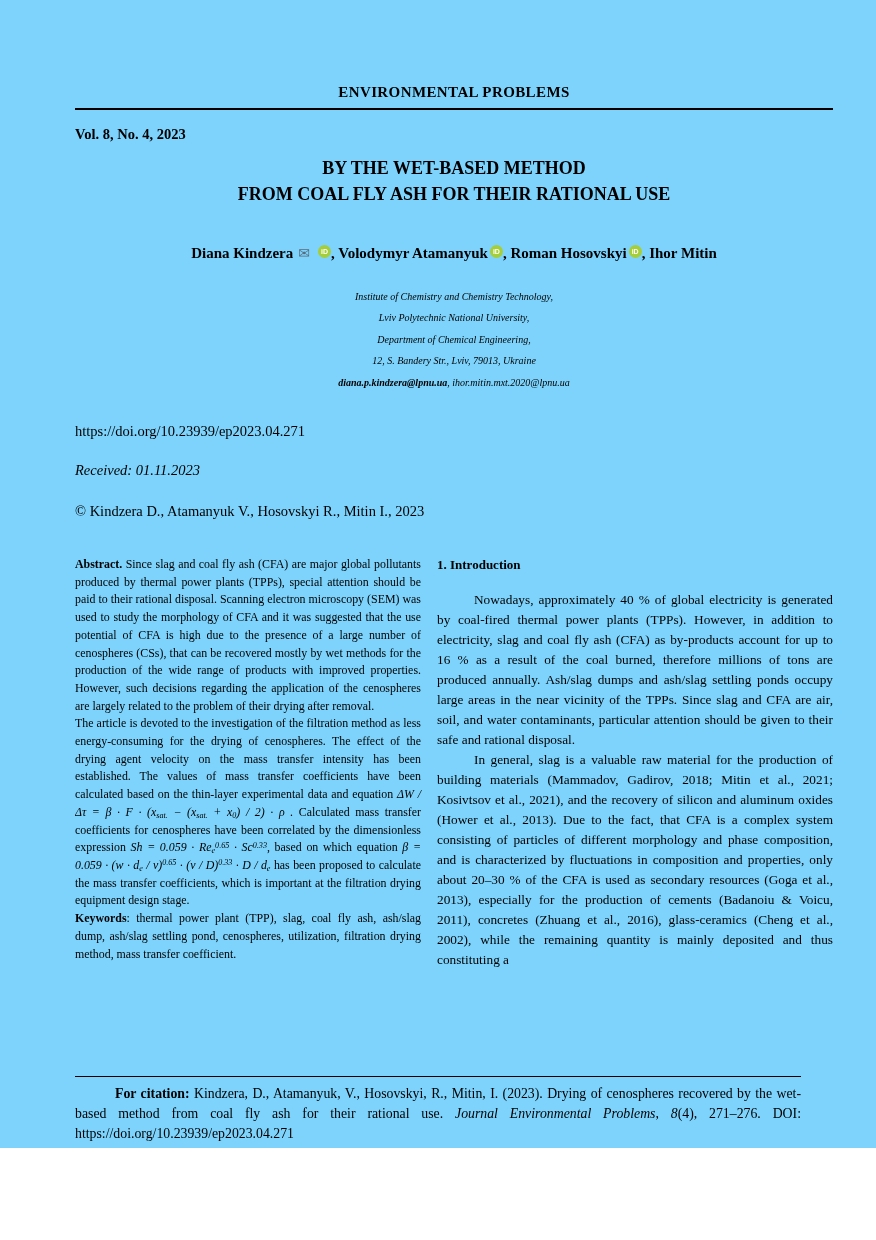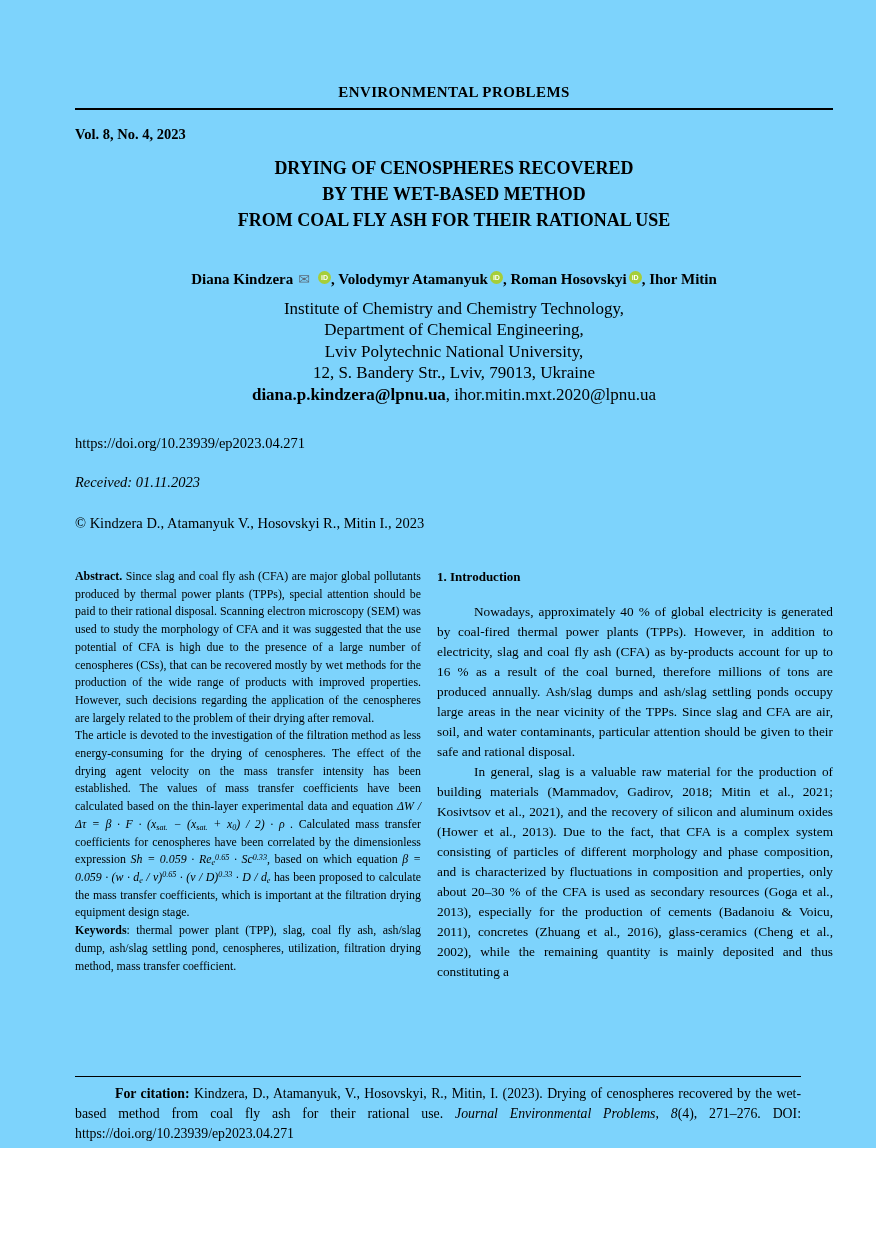--- a/index.html
+++ b/index.html
@@ -11,21 +11,21 @@
   .header-rule { height:2px; background:#000; margin-top:7px; }
   .vol-line { margin-top:16px; font-weight:bold; font-size:14.5px; }
 
   .title { margin-top:12px; text-align:center; font-weight:bold; font-size:18px; line-height:26px; }
 
   .authors { margin-top:36px; text-align:center; font-weight:bold; font-size:15px; line-height:20px; }
   .mail-icon { font-weight:normal; font-size:14px; color:#5a6b7a; margin:0 6px 0 5px; }
   .orcid { display:inline-block; width:13px; height:13px; border-radius:50%; background:#A6CE39; vertical-align:4px; margin-left:2px; }
   .orcid-txt { display:block; font-family:"Liberation Sans", sans-serif; font-style:normal; font-weight:bold; font-size:7px; line-height:13px; color:#fff; text-align:center; }
 
-  .affiliation { margin-top:8px; text-align:center; font-size:17px; line-height:21.4px; }
+  .affiliation { margin-top:22px; text-align:center; font-style:italic; font-size:10px; line-height:21.4px; }
   .email-strong { font-weight:bold; }
 
   .doi-line { margin-top:30px; font-size:14.5px; }
   .received-line { margin-top:22px; font-style:italic; font-size:14.5px; }
   .copyright-line { margin-top:24px; font-size:14.5px; }
 
   .columns { margin-top:36px; display:flex; gap:16px; height:518px; overflow:hidden; }
   .col-left { width:346px; font-size:11.9px; line-height:17.7px; text-align:justify; }
   .col-left p { margin:0; }
   .abstract-label { font-weight:bold; }
@@ -50,31 +50,30 @@
 </head>
 <body>
 
 <div class="page">
 
   <div class="journal-name">ENVIRONMENTAL PROBLEMS</div>
   <div class="header-rule"></div>
   <div class="vol-line">Vol. 8, No. 4, 2023</div>
 
   <div class="title">
-    <div>DRYING OF CENOSPHERES RECOVERED</div>
     <div>BY THE WET-BASED METHOD</div>
     <div>FROM COAL FLY ASH FOR THEIR RATIONAL USE</div>
   </div>
 
   <div class="authors"><span>Diana Kindzera</span><span class="mail-icon">✉</span><span class="orcid"><span class="orcid-txt">iD</span></span><span>, </span><span>Volodymyr Atamanyuk</span><span class="orcid"><span class="orcid-txt">iD</span></span><span>, </span><span>Roman Hosovskyi</span><span class="orcid"><span class="orcid-txt">iD</span></span><span>, </span><span>Ihor Mitin</span></div>
 
   <div class="affiliation">
     <div>Institute of Chemistry and Chemistry Technology,</div>
+    <div>Lviv Polytechnic National University,</div>
     <div>Department of Chemical Engineering,</div>
-    <div>Lviv Polytechnic National University,</div>
     <div>12, S. Bandery Str., Lviv, 79013, Ukraine</div>
     <div><span class="email-strong">diana.p.kindzera@lpnu.ua</span><span>, </span><span>ihor.mitin.mxt.2020@lpnu.ua</span></div>
   </div>
 
   <div class="doi-line">https://doi.org/10.23939/ep2023.04.271</div>
   <div class="received-line">Received: 01.11.2023</div>
   <div class="copyright-line">© Kindzera D., Atamanyuk V., Hosovskyi R., Mitin I., 2023</div>
 
   <div class="columns">
 

